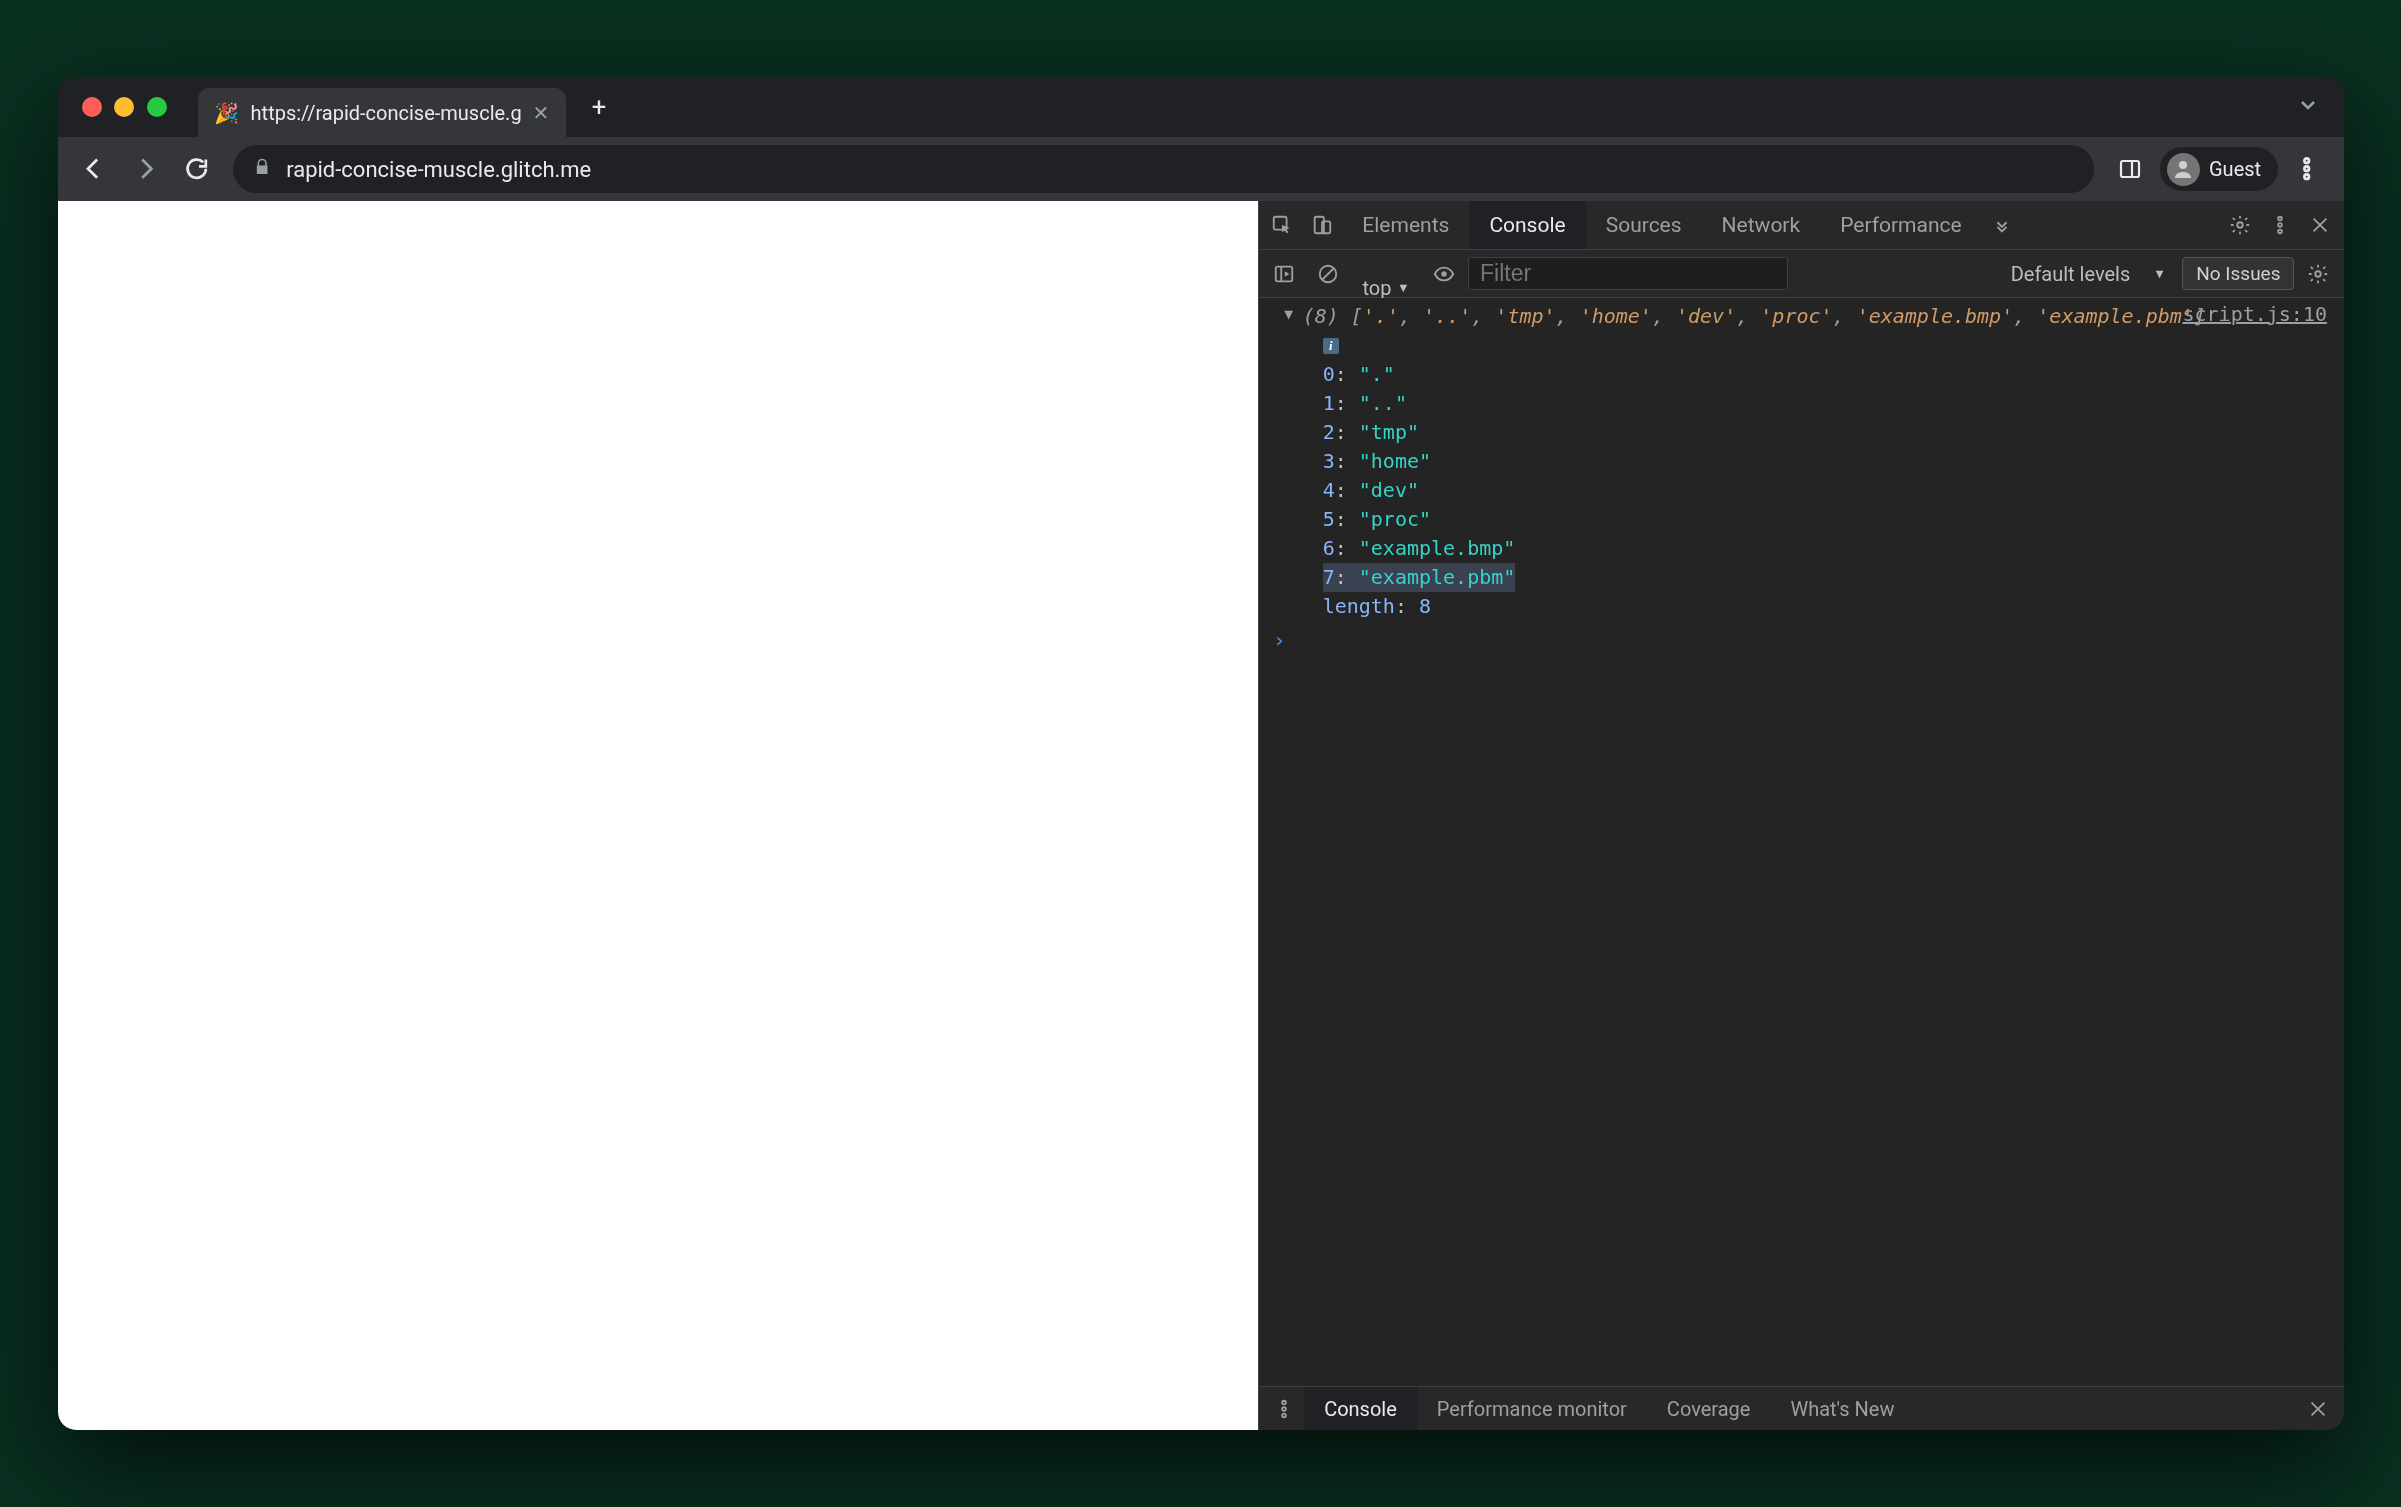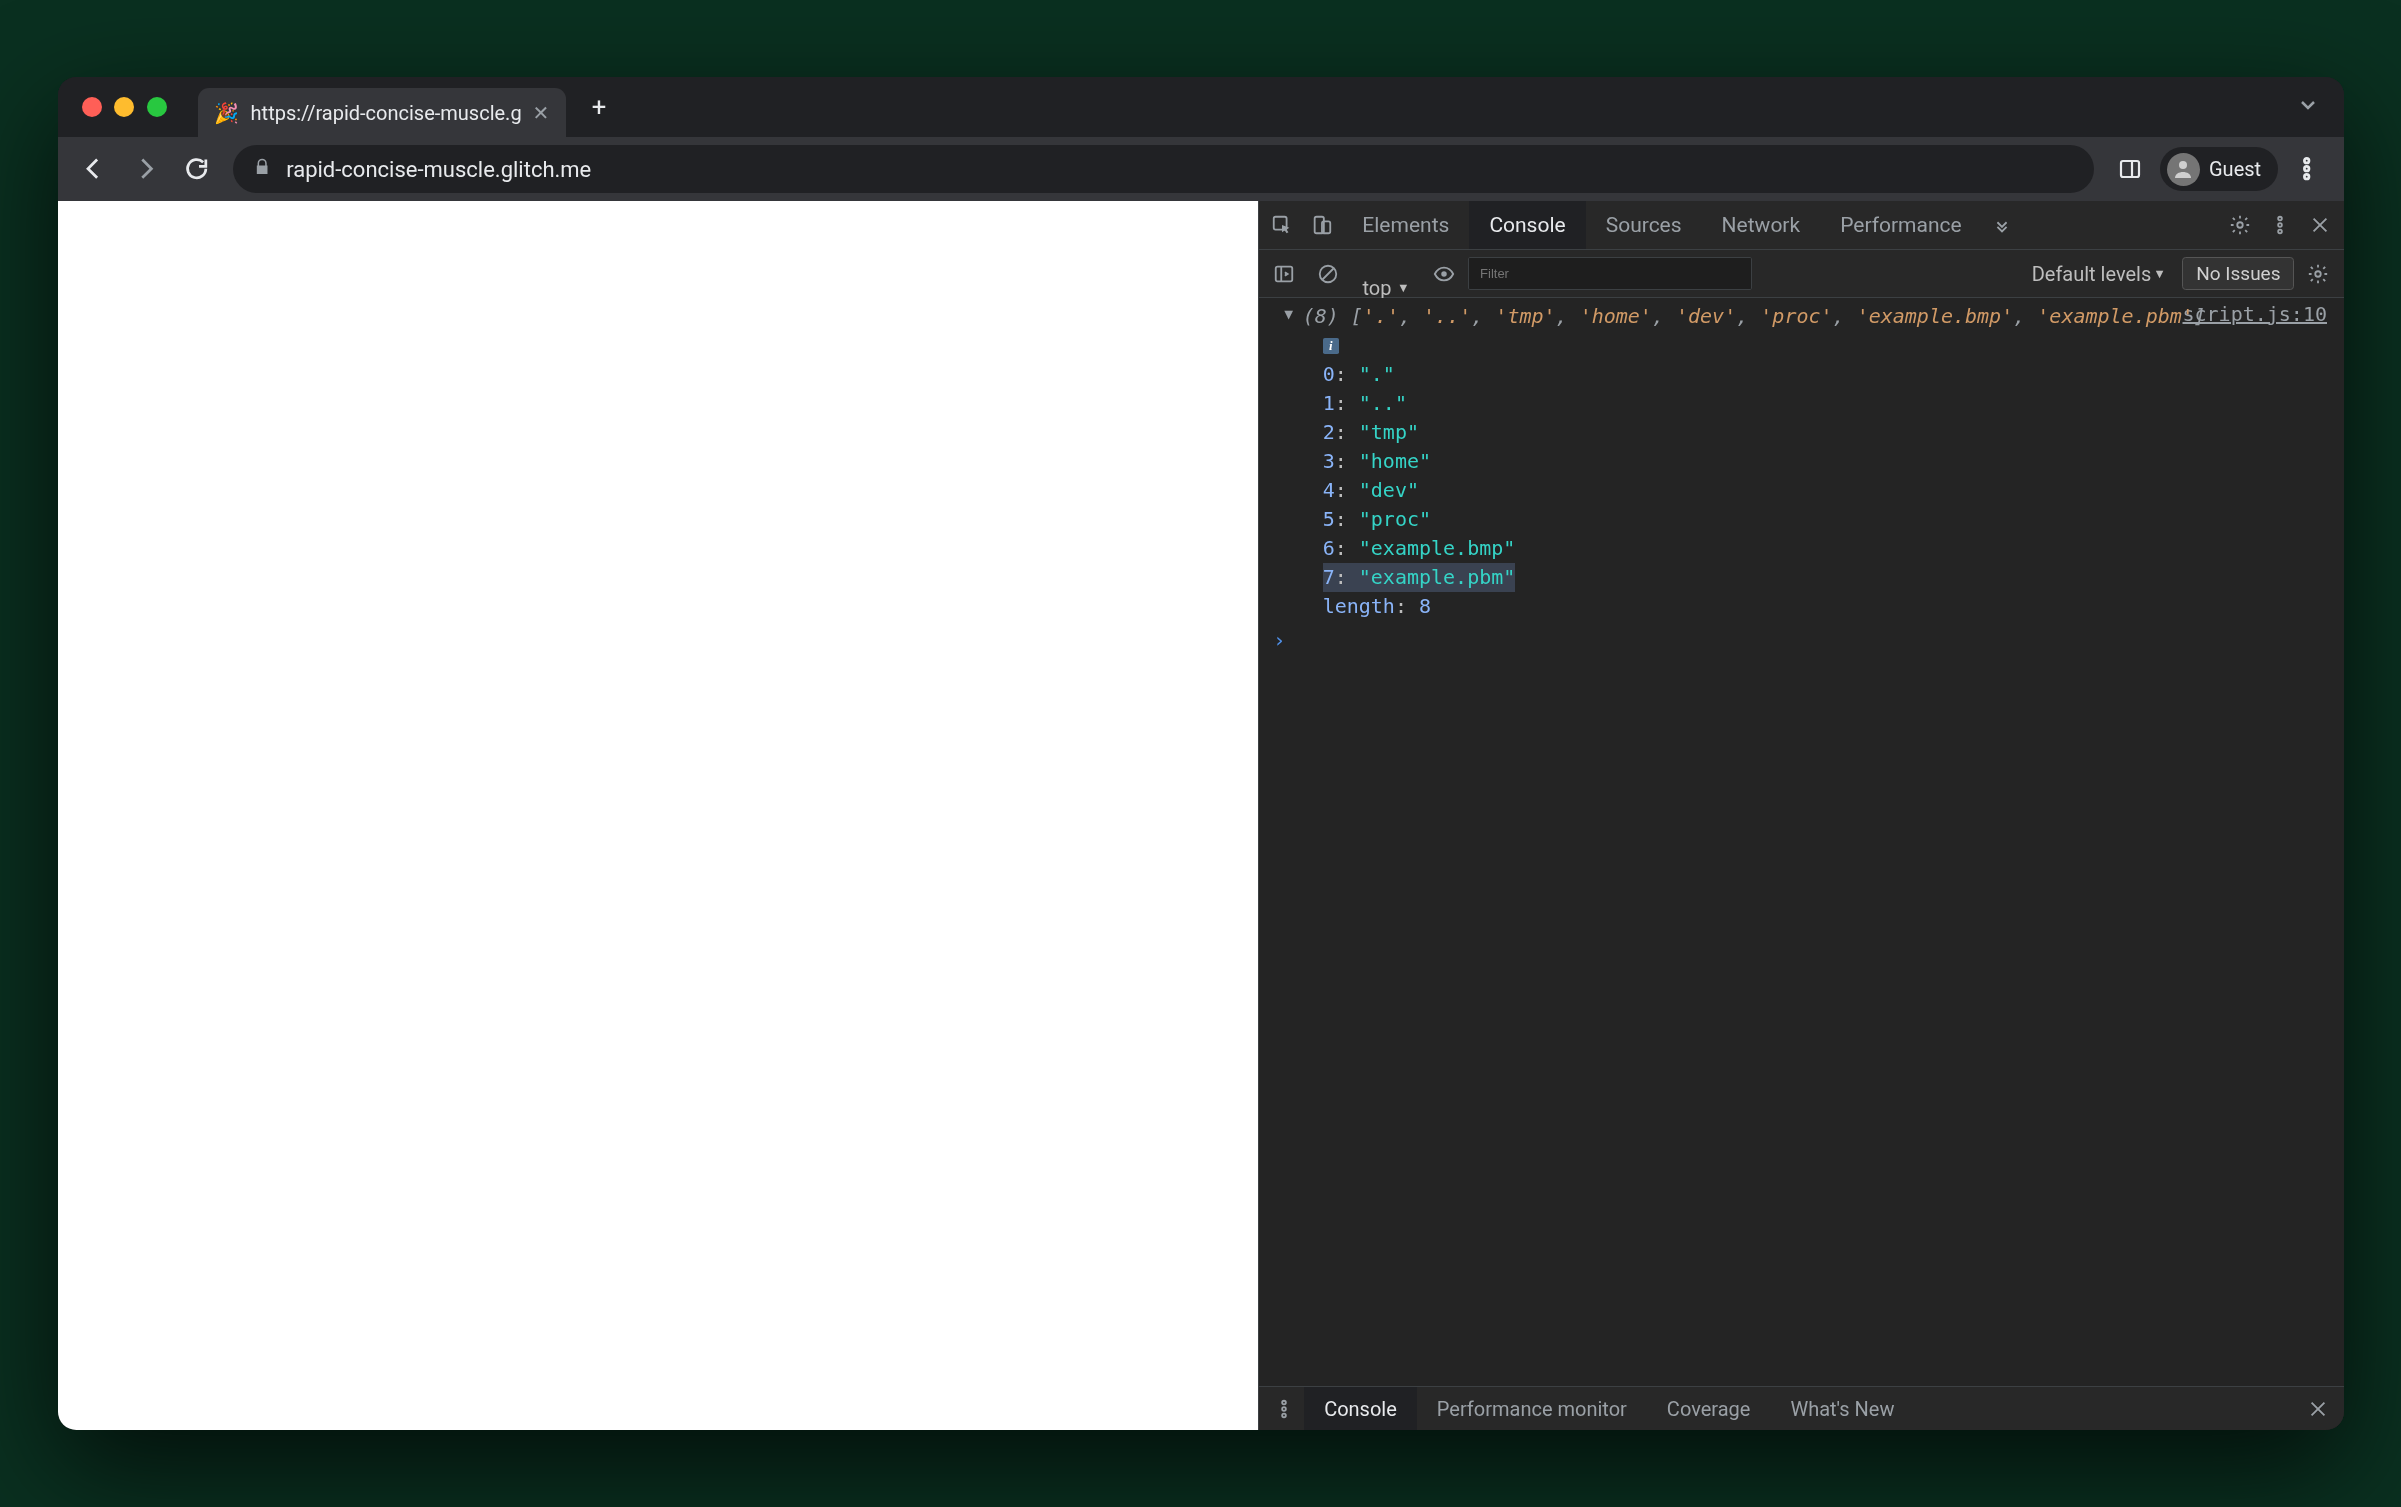--- a/index.html
+++ b/index.html
@@ -127,24 +127,24 @@
     height: 48px;
     background:#282828;
     display:flex;
     align-items:center;
     gap: 3.7px;
     border-bottom:0.9px solid #3c4043;
     padding: 0 5.5px;
   }
   .ctx-select { color:#bdbdbd; padding:0 11px;display:flex;align-items:center;gap:5.5px;cursor:pointer;font-size:20px;margin-top:28px;}
   .filter-input {
-    flex:1; height:33px;background:#1e1e1e;border:0.9px solid #3c4043;color:#bdbdbd;padding:0 11px;font-size:13px;border-radius:1.8px;
+    flex:1; height:33px;background:#1e1e1e;border:0.9px solid #3c4043;color:#bdbdbd;padding:0 11px;font-size:23px;border-radius:1.8px;
     max-width: 348px;
   }
-  .levels { color:#bdbdbd;padding:0 12.8px;display:flex;align-items:center;gap:2px;cursor:pointer;font-size:20px;}
+  .levels { color:#bdbdbd;padding:0 12.8px;display:flex;align-items:center;gap:23px;cursor:pointer;font-size:20px;}
   .no-issues { background:#333;border:0.9px solid #555;color:#d0d0d0;padding:3.7px 12.8px;border-radius:3.7px;font-size:19px;cursor:pointer;}
   
   .dt-console-body {
     flex:1;
     background:#242424;
     overflow:auto;
     font-family: Menlo, Monaco, Consolas, monospace;
     font-size: 20px;
     line-height: 1.45;
     padding: 3.7px 0;

